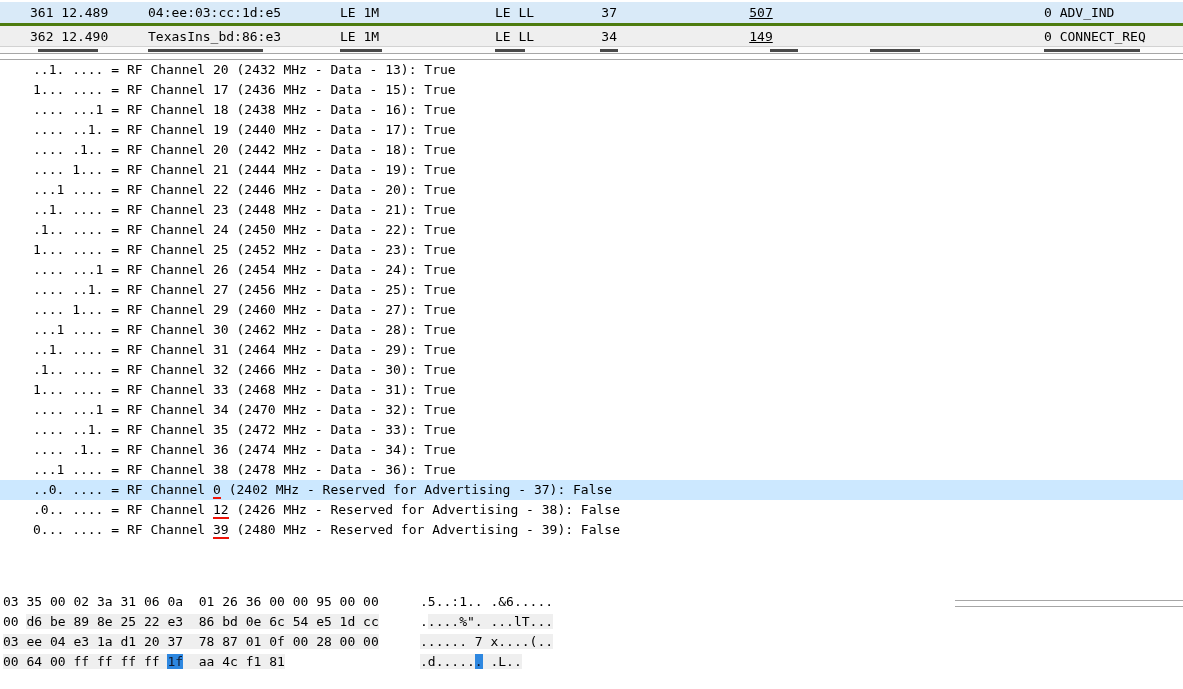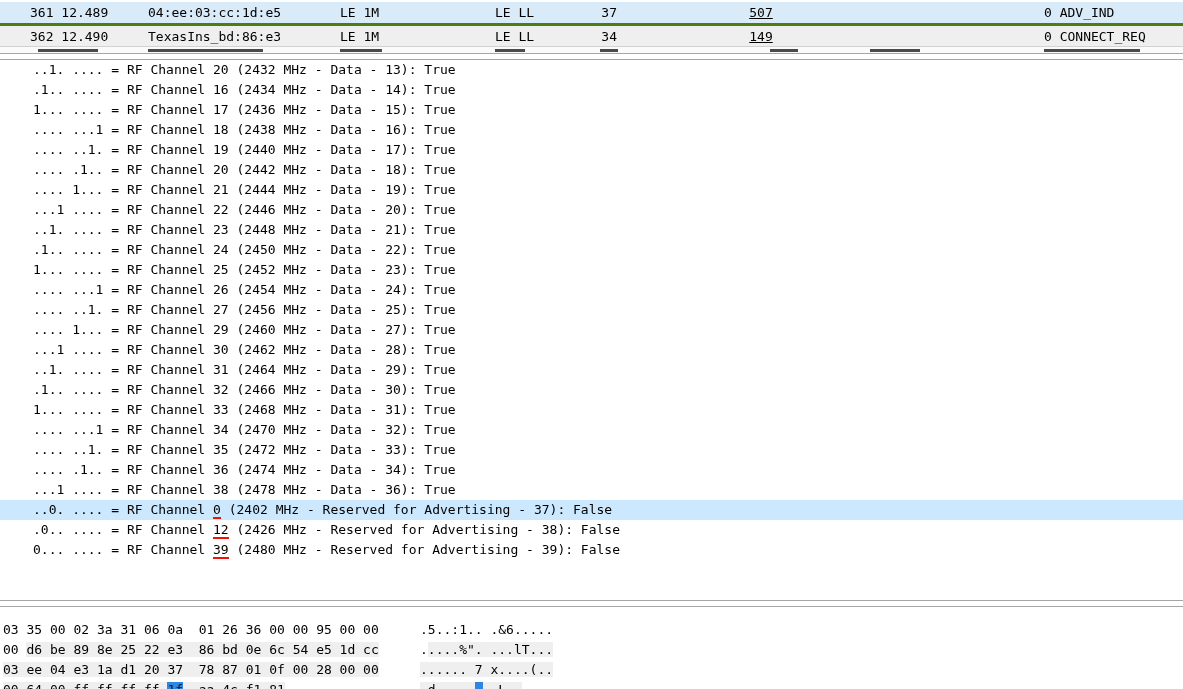--- a/index.html
+++ b/index.html
@@ -25,21 +25,21 @@
   
   .splitter{position:absolute;left:0;width:1183px;height:5px;background:#ffffff;border-top:1px solid #a6a6a6;border-bottom:1px solid #a6a6a6;}
   .splitter.s1{top:53px;}
   .splitter.s2{top:600px;}
   
   .detail-pane{position:absolute;top:60px;left:0;width:1183px;height:540px;background:#fff;}
   .d-row{height:20px;line-height:20px;padding-left:33px;white-space:pre;}
   .d-row.sel{background:#cce8ff;}
   .red-ul{border-bottom:2px solid #ee1409;}
   
-  .hex-pane{position:absolute;top:608px;left:0;width:955px;bottom:0;background:#fff;padding-top:12px;}
+  .hex-pane{position:absolute;top:580px;left:0;width:955px;bottom:0;background:#fff;padding-top:12px;}
   .hex-row{position:relative;height:20px;line-height:20px;white-space:pre;}
   .hexbytes{position:absolute;left:3px;top:0;}
   .asciibytes{position:absolute;left:420px;top:0;}
   .bg-gray{background:#efefef;}
   .bg-blue{background:#2d87e0;color:#0f172a;}
 </style>
 </head>
 <body>
 
 <div class="screen">
@@ -73,21 +73,20 @@
     <span class="frag" style="left:600px;width:18px;"></span>
     <span class="frag" style="left:770px;width:28px;"></span>
     <span class="frag" style="left:870px;width:50px;"></span>
     <span class="frag" style="left:1044px;width:96px;"></span>
   </div>
 
   <div class="splitter s1"></div>
 
   <div class="detail-pane" id="detailPane">
       <div class="d-row"><span>..1. .... = RF Channel </span><span>20</span><span> (2432 MHz - Data - 13): True</span></div>
-      <div class="d-row"><span>.1.. .... = RF Channel </span><span>16</span><span> (2434 MHz - Data - 14): True</span></div>
       <div class="d-row"><span>1... .... = RF Channel </span><span>17</span><span> (2436 MHz - Data - 15): True</span></div>
       <div class="d-row"><span>.... ...1 = RF Channel </span><span>18</span><span> (2438 MHz - Data - 16): True</span></div>
       <div class="d-row"><span>.... ..1. = RF Channel </span><span>19</span><span> (2440 MHz - Data - 17): True</span></div>
       <div class="d-row"><span>.... .1.. = RF Channel </span><span>20</span><span> (2442 MHz - Data - 18): True</span></div>
       <div class="d-row"><span>.... 1... = RF Channel </span><span>21</span><span> (2444 MHz - Data - 19): True</span></div>
       <div class="d-row"><span>...1 .... = RF Channel </span><span>22</span><span> (2446 MHz - Data - 20): True</span></div>
       <div class="d-row"><span>..1. .... = RF Channel </span><span>23</span><span> (2448 MHz - Data - 21): True</span></div>
       <div class="d-row"><span>.1.. .... = RF Channel </span><span>24</span><span> (2450 MHz - Data - 22): True</span></div>
       <div class="d-row"><span>1... .... = RF Channel </span><span>25</span><span> (2452 MHz - Data - 23): True</span></div>
       <div class="d-row"><span>.... ...1 = RF Channel </span><span>26</span><span> (2454 MHz - Data - 24): True</span></div>

